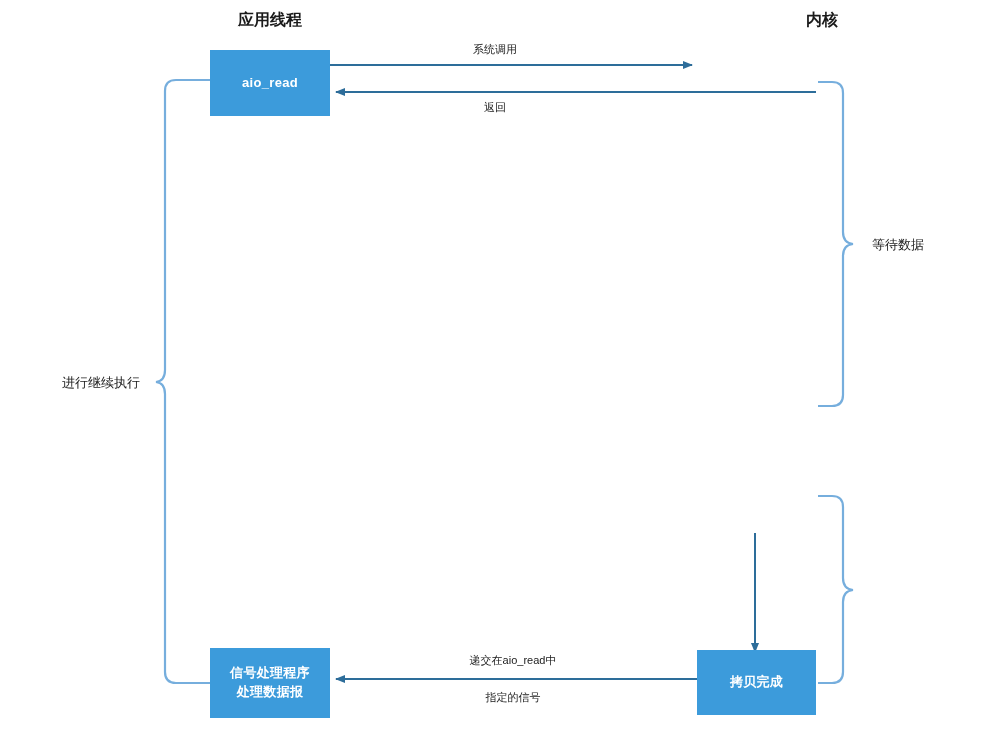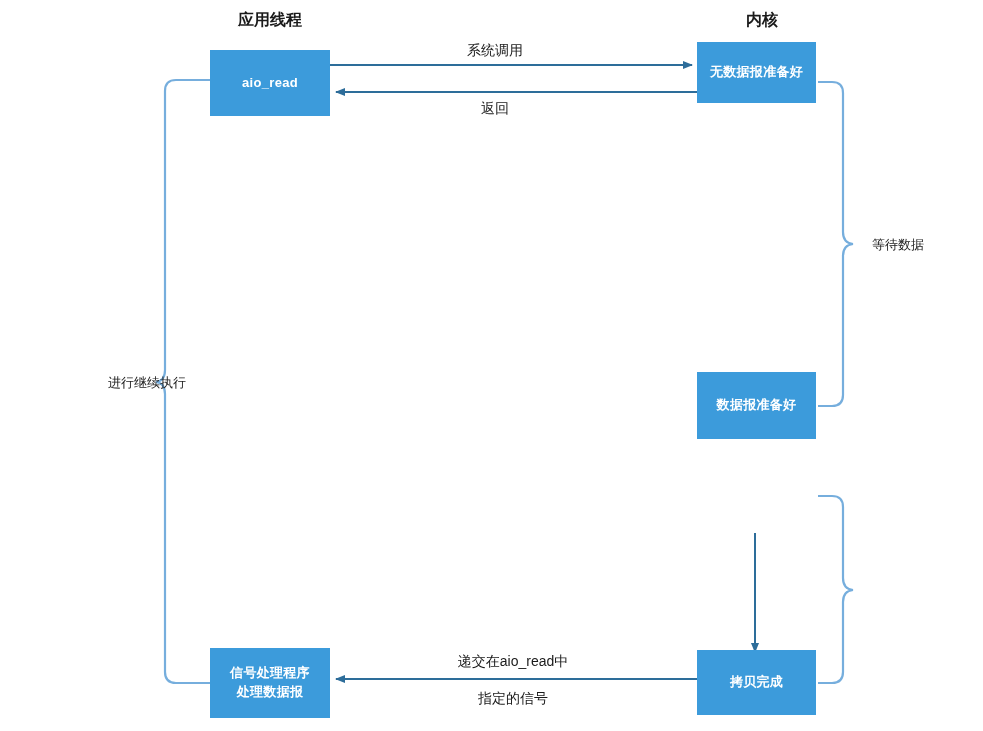--- a/index.html
+++ b/index.html
@@ -46,35 +46,35 @@
     position: absolute;
     font-size: 16px;
     font-weight: bold;
     color: #1a1a1a;
     text-align: center;
     white-space: nowrap;
     transform: translateX(-50%);
   }
   .edge-label {
     position: absolute;
-    font-size: 14px;
+    font-size: 11px;
     color: #1a1a1a;
     white-space: nowrap;
     text-align: center;
     transform: translateX(-50%);
   }
   .brace-label {
     position: absolute;
     font-size: 13px;
     color: #1a1a1a;
     text-align: center;
     line-height: 1.5;
     white-space: nowrap;
   }
-  .brace-label.left { transform: translateX(-100%); margin-left: 46px; }
+  .brace-label.left { transform: translateX(-100%); }
 </style>
 </head>
 <body>
 
 <div id="canvas">
 
   <svg class="svg-layer" viewBox="0 0 983 731" xmlns="http://www.w3.org/2000/svg">
     <defs>
       <marker id="arrowDark" markerWidth="10" markerHeight="8" refX="9" refY="4" orient="auto" markerUnits="userSpaceOnUse">
         <path d="M0,0 L10,4 L0,8 z" fill="#2d6d9a"></path>
@@ -107,33 +107,27 @@
                Q843,245 843,256 L843,395 Q843,406 832,406 L818,406"></path>
     </g>
 
     <g fill="none" stroke="#76aedd" stroke-width="2.2">
       <path d="M818,496 L832,496 Q843,496 843,507 L843,578 Q843,589 853,590
                Q843,591 843,602 L843,672 Q843,683 832,683 L818,683"></path>
     </g>
   </svg>
 
   <div class="col-title" style="left:270px; top:10px;">应用线程</div>
-  <div class="col-title" style="left:762px; top:10px;">内核</div>
+  <div class="col-title" style="left:822px; top:10px;">内核</div>
 
   <div class="node" style="left:210px; top:50px; width:120px; height:66px;">
     <span>aio_read</span>
   </div>
 
-  <div class="node" style="left:697px; top:42px; width:119px; height:61px;">
-    <span>无数据报准备好</span>
-  </div>
 
-  <div class="node" style="left:697px; top:372px; width:119px; height:67px;">
-    <span>数据报准备好</span>
-  </div>
 
 
   <div class="node" style="left:697px; top:650px; width:119px; height:65px;">
     <span>拷贝完成</span>
   </div>
 
   <div class="node" style="left:210px; top:648px; width:120px; height:70px;">
     <span>信号处理程序</span>
     <span>处理数据报</span>
   </div>

